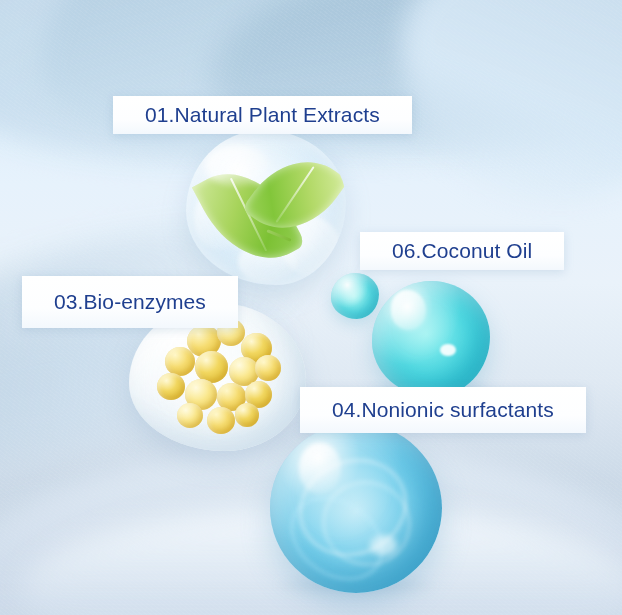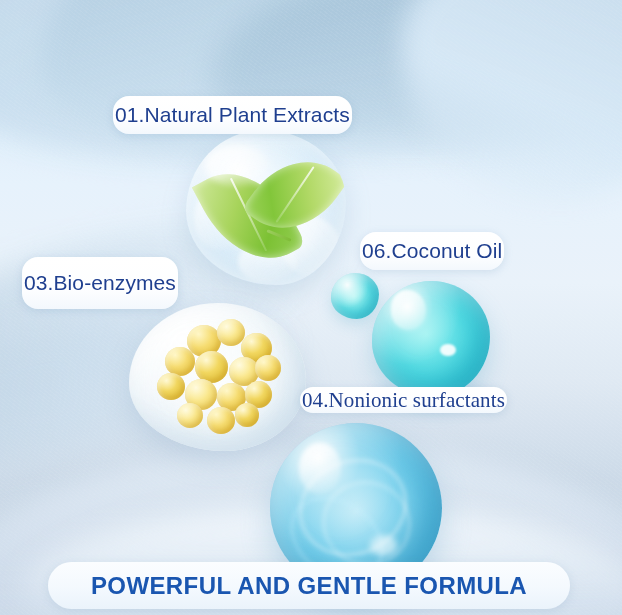--- a/index.html
+++ b/index.html
@@ -327,33 +327,33 @@
     filter:blur(5px);
   }
 
   
   .label {
     position:absolute;
     display:flex;
     align-items:center;
     justify-content:center;
     background:linear-gradient(180deg,#ffffff 0%,#fdfeff 62%,#f3f8fd 100%);
-    border-radius:16px;
+    border-radius:0;
     color:#1f3f8f;
     font-size:21px;
     font-weight:400;
     letter-spacing:.1px;
     white-space:nowrap;
-    padding:0 2px;
+    padding:0 32px;
     box-shadow:0 2px 9px rgba(110,150,185,.22);
   }
   #label-1 { left:113px; top:96px;  height:38px; }
   #label-2 { left:360px; top:232px; height:38px; }
-  #label-3 { left:22px;  top:257px; height:52px; }
-  #label-4 { left:300px; top:387px; height:26px;font-family:Liberation Serif, serif; }
+  #label-3 { left:22px;  top:276px; height:52px; }
+  #label-4 { left:300px; top:387px; height:46px; }
 
   
   .banner {
     position:absolute;
     left:48px; top:562px;
     width:522px; height:47px;
     display:flex;
     align-items:center;
     justify-content:center;
     border-radius:24px;
@@ -425,17 +425,14 @@
     <span class="swirl sw3"></span>
     <span class="sphere-hl"></span>
     <span class="sphere-hl2"></span>
   </div>
 
   <div class="label" id="label-1">01.Natural Plant Extracts</div>
   <div class="label" id="label-2">06.Coconut Oil</div>
   <div class="label" id="label-3">03.Bio-enzymes</div>
   <div class="label" id="label-4">04.Nonionic surfactants</div>
 
-  <div class="banner">
-    <span class="banner-text">POWERFUL AND GENTLE FORMULA</span>
-  </div>
 
 </div>
 
 </body></html>

